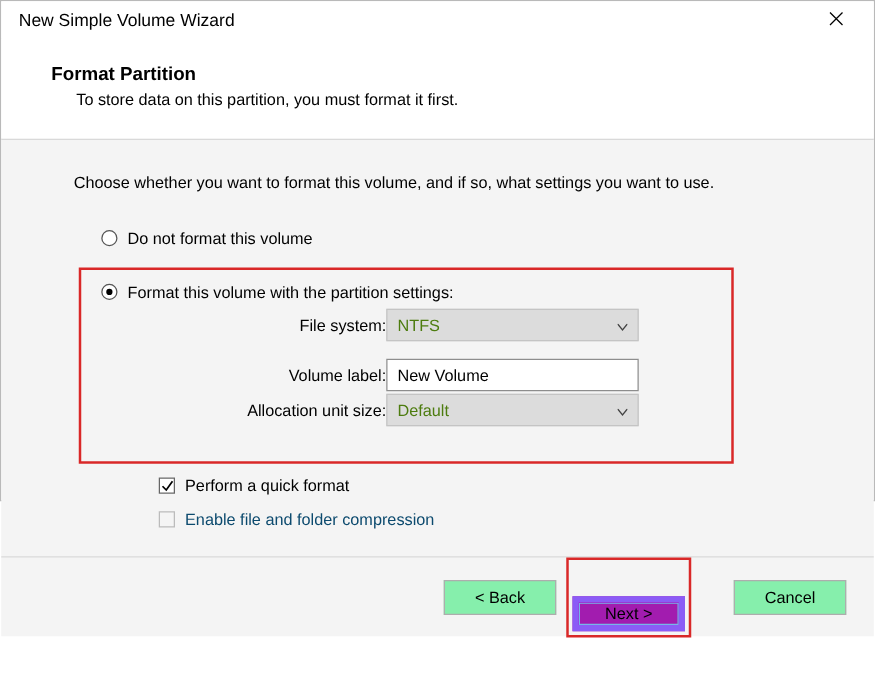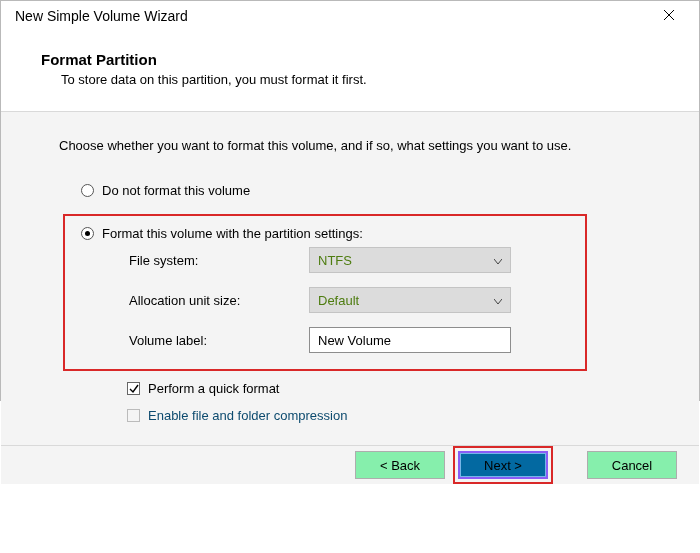--- a/index.html
+++ b/index.html
@@ -80,20 +80,21 @@
   }
   .highlight-box {
     border: 2px solid #d92828;
     padding: 10px 14px 14px 14px;
     margin: 0 0 10px 4px;
     width: 524px;
   }
   .settings {
     padding-left: 50px;
     margin-top: 5px;
+    text-align: right;
   }
   .field-row {
     display:flex; align-items:center;
     margin-bottom: 14px;
   }
   .field-row .label {
     width: 180px;
     font-size: 13px;
   }
   .select {
@@ -148,23 +149,24 @@
     min-width: 90px;
     padding: 0 14px;
     background:#86efac;
     border:1px solid #adadad;
     font-size:13px;
     color:#000;
     display:flex; align-items:center; justify-content:center;
     cursor:pointer;
   }
   .btn.default {
-    background:#0369a1;
-    border:2px solid #8b5cf6;
+    background:#a21caf;
+    border:5px solid #8b5cf6;
     box-shadow: inset 0 0 0 1px #76b6e8;
+    margin-top: 26px;
   }
   .footer .gap { width:18px; }
   .highlight-next {
     border:2px solid #d92828;
     padding:3px;
   }
 </style>
 </head>
 <body>
 
@@ -201,37 +203,37 @@
       </div>
 
       <div class="settings">
         <div class="field-row">
           <div class="label">File system:</div>
           <div class="select">
             <span>NTFS</span>
             <span class="caret"><svg viewBox="0 0 8 6">
                   <path d="M0 0 L4 5 L8 0" stroke="#444" stroke-width="1" fill="none"></path>
                 </svg></span>
+          </div>
+        </div>
+        <div class="field-row" style="margin-bottom:2px;">
+          <div class="label">Volume label:</div>
+          <div class="textinput">
+            <span>New Volume</span>
           </div>
         </div>
         <div class="field-row">
           <div class="label">Allocation unit size:</div>
           <div class="select">
             <span>Default</span>
             <span class="caret"><svg viewBox="0 0 8 6">
                   <path d="M0 0 L4 5 L8 0" stroke="#444" stroke-width="1" fill="none"></path>
                 </svg></span>
           </div>
         </div>
-        <div class="field-row" style="margin-bottom:2px;">
-          <div class="label">Volume label:</div>
-          <div class="textinput">
-            <span>New Volume</span>
-          </div>
-        </div>
       </div>
     </div>
 
     <div class="checkbox-row">
       <span class="cb checked">
         <svg viewBox="0 0 10 10">
             <path d="M1 5 L4 8 L9 1" stroke="#000" stroke-width="1.4" fill="none"></path>
           </svg>
       </span>
       <span>Perform a quick format</span>

